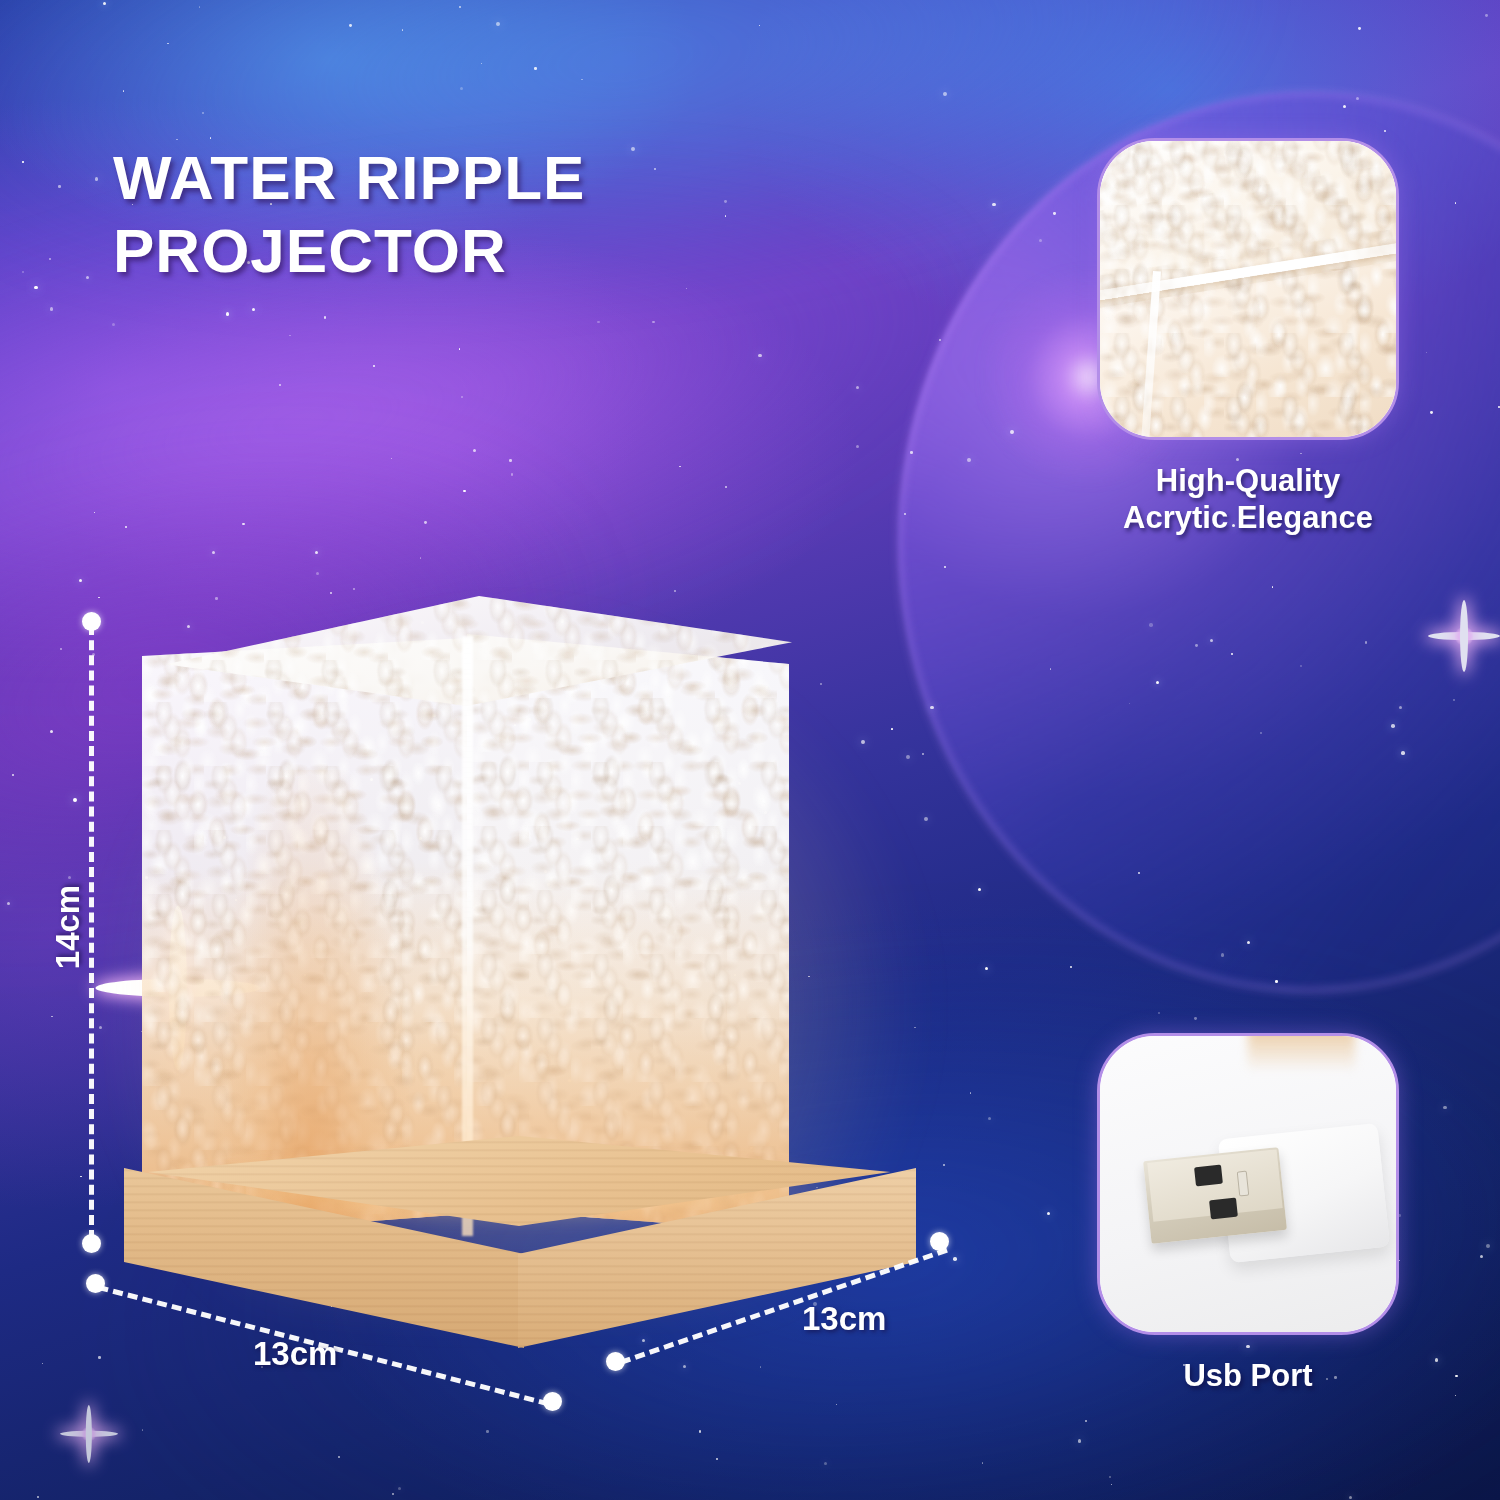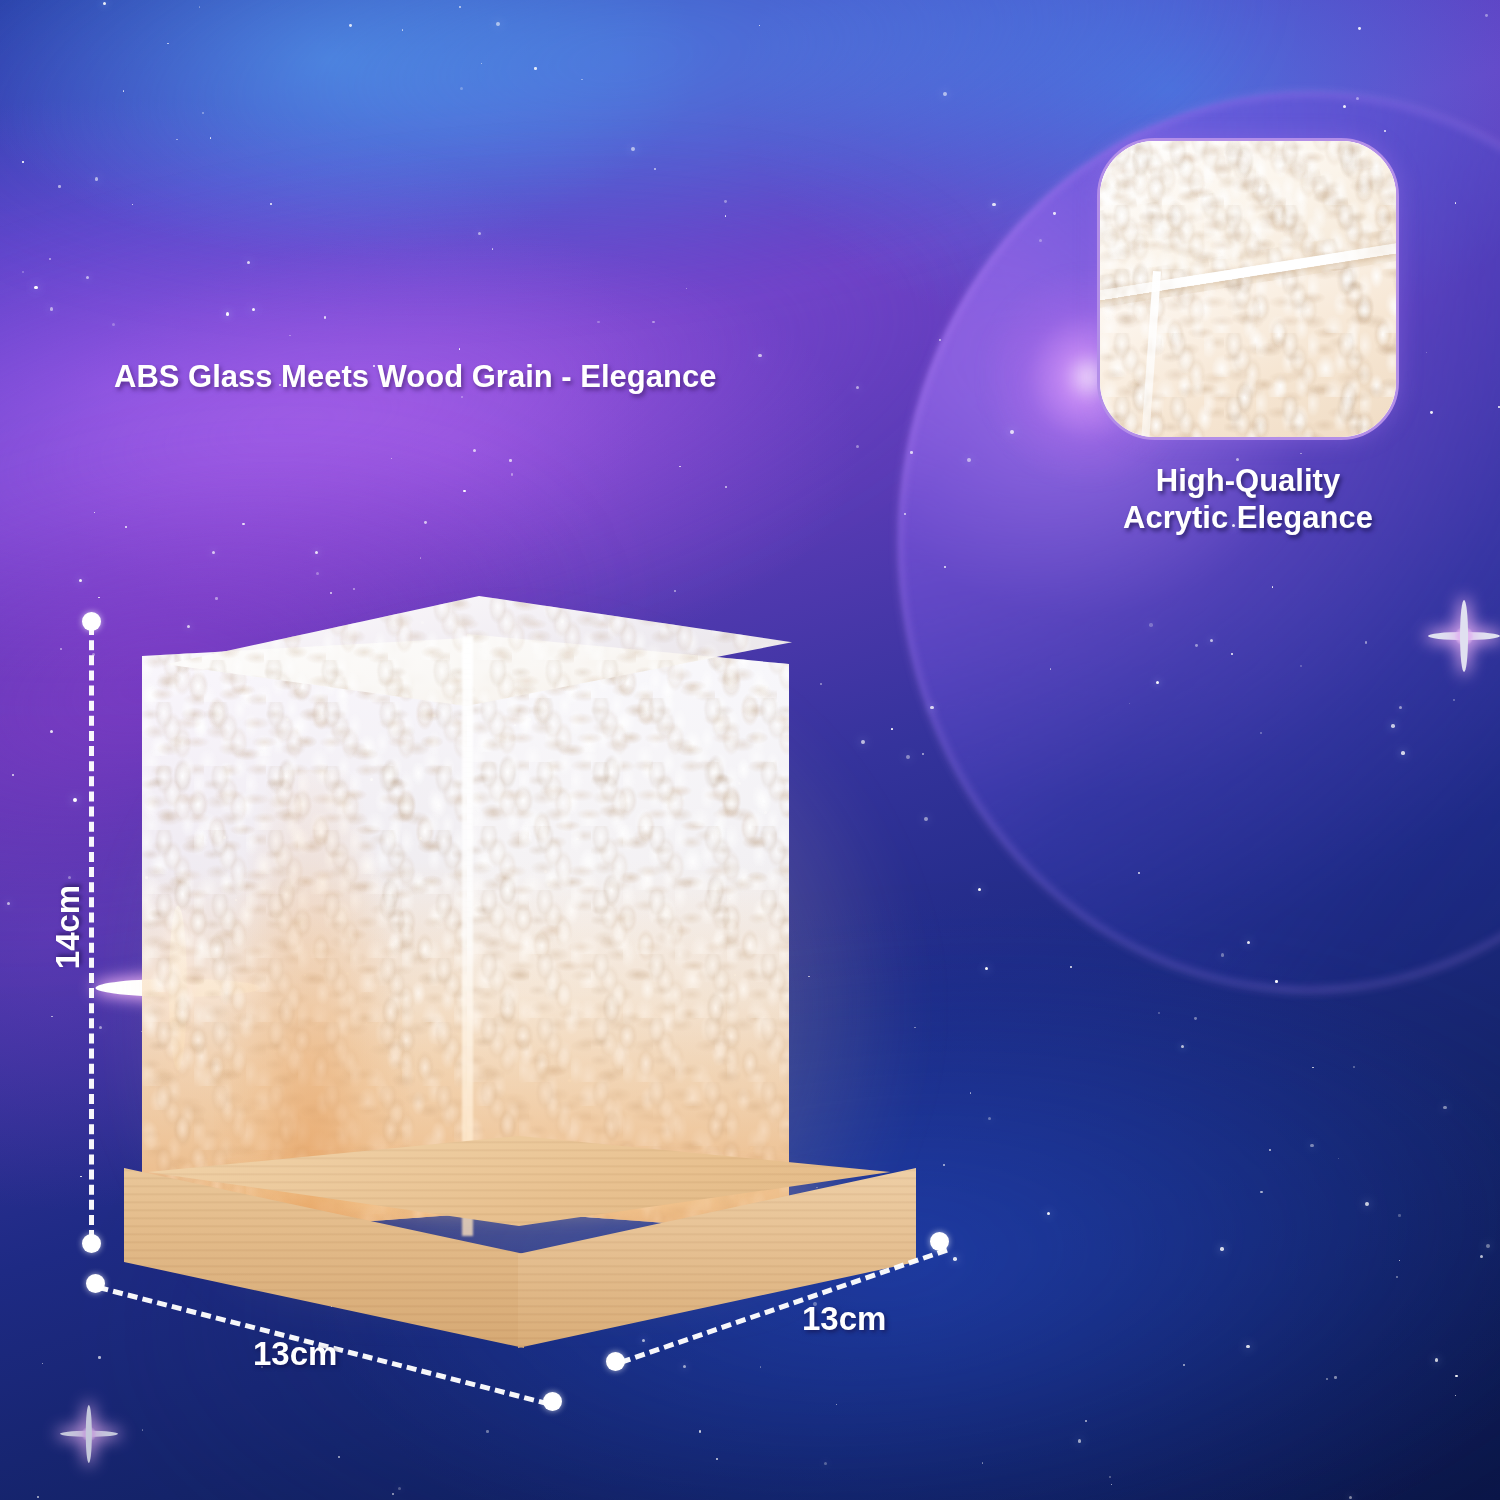--- a/index.html
+++ b/index.html
@@ -705,23 +705,26 @@
   <div class="sparkle" style="left:95px; top:905px; width:165px; height:165px;">
       <div class="sp-core"></div>
     </div>
   <div class="sparkle" style="left:1428px; top:600px; width:72px; height:72px; opacity:.85;">
       <div class="sp-core"></div>
     </div>
   <div class="sparkle" style="left:60px; top:1405px; width:58px; height:58px; opacity:.75;">
       <div class="sp-core"></div>
     </div>
 
+  <div class="headline">
+    <span class="ln">WATER RIPPLE</span>
+    <span class="ln">PROJECTOR</span>
+  </div>
 
   <div class="subhead">
-    <span class="ln">ABS Glass Meets Wood Grain - Elegance</span>
   </div>
 
   <div class="product">
     <div class="cube-glow"></div>
 
     <div class="face-left">
       <div class="ripple"></div>
       <div class="ripple fine"></div>
       <div class="inner-warm"></div>
       <div class="inner-warm core"></div>
@@ -776,14 +779,28 @@
         <div class="ripple fine"></div>
         <div class="acr-edge"></div>
         <div class="acr-corner"></div>
       </div>
     </div>
     <div class="feature-label">High-Quality
 Acrytic Elegance</div>
   </div>
 
 
+  <div class="feature" style="left:1097px; top:1033px;">
+    <div class="feature-card">
+      <div class="card-usb">
+        <div class="usb-wood-hint"></div>
+        <div class="usb-body"></div>
+        <div class="usb-metal"></div>
+        <div class="usb-metal-face"></div>
+        <div class="usb-hole" style="left:32%; top:44%; width:9%; height:6.5%;"></div>
+        <div class="usb-hole" style="left:37%; top:55%; width:9%; height:6.5%;"></div>
+        <div class="usb-pin" style="left:46.5%; top:45.5%; width:3.5%; height:8.5%;"></div>
+      </div>
+    </div>
+    <div class="feature-label">Usb Port</div>
+  </div>
 
 </div>
 
 </body></html>

